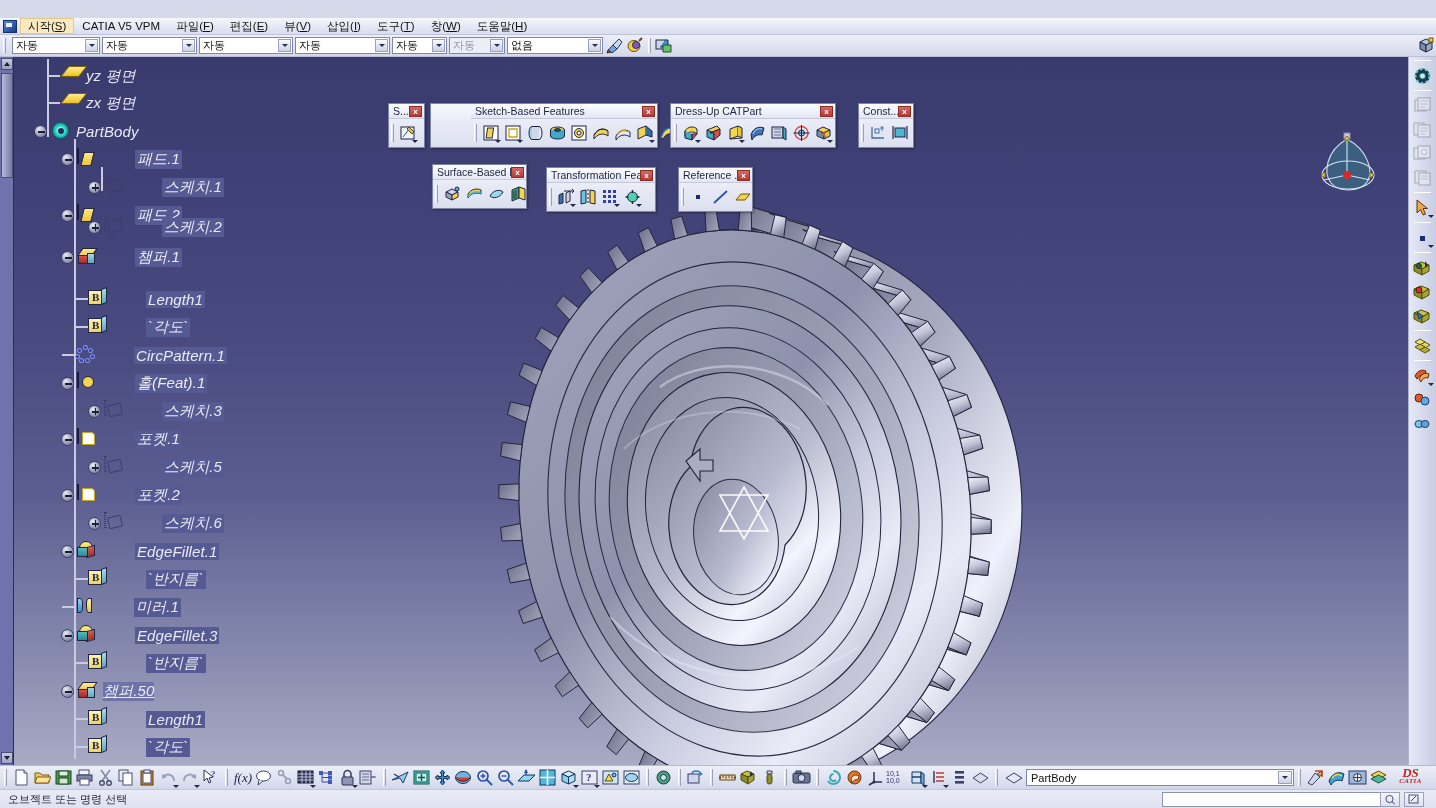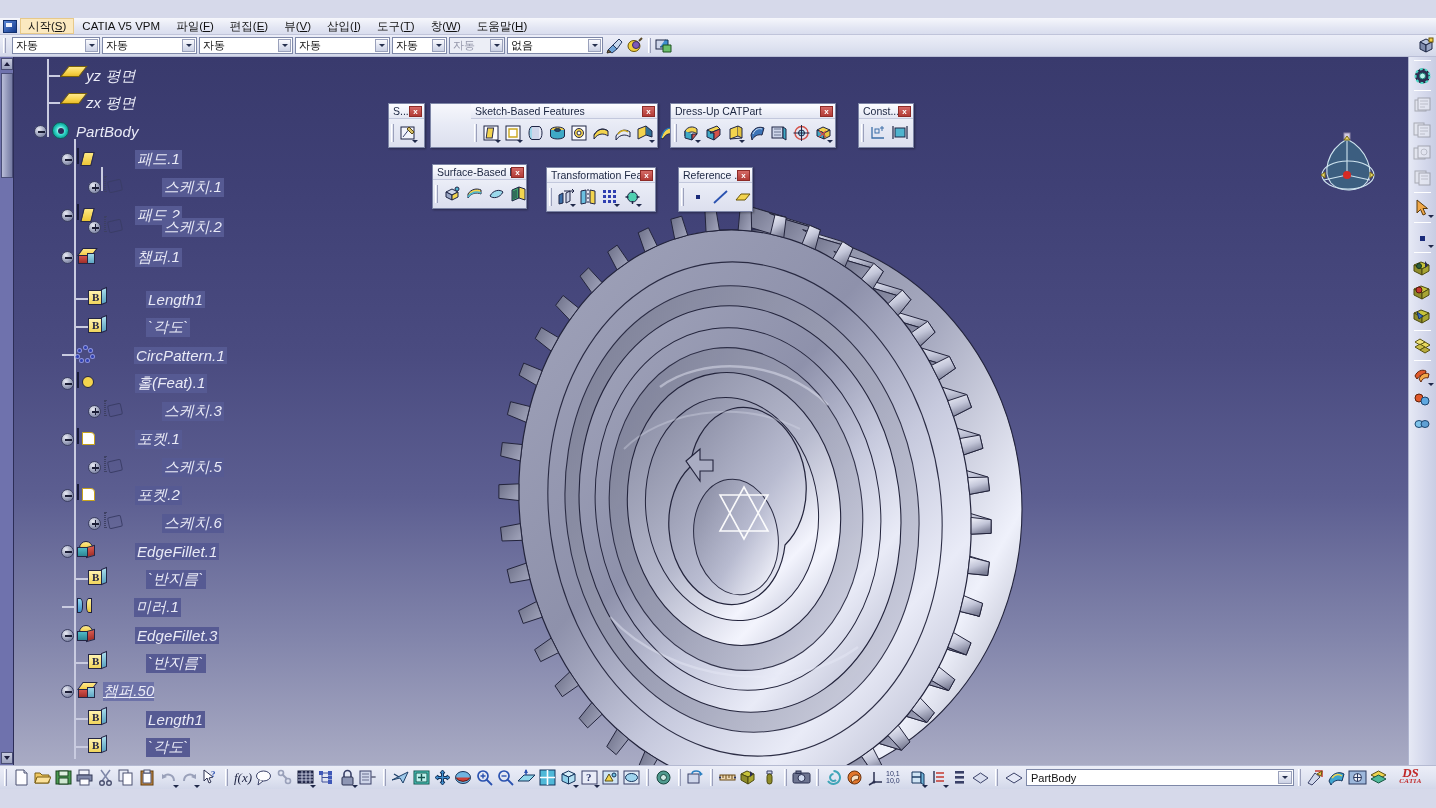--- a/index.html
+++ b/index.html
@@ -1554,14 +1554,30 @@
         </svg>
     </span>
 
     <span style="flex:1"></span>
     <span class="catia-logo" style="position:relative;right:auto;top:auto;display:flex;flex-direction:column;align-items:center;line-height:9px;margin-right:4px">
       <span style="font-size:13px">DS</span>
       <span style="font-size:7px;letter-spacing:.4px">CATIA</span>
     </span>
   </div>
 
+  <div class="statusbar">
+    <span class="status-text">오브젝트 또는 명령 선택</span>
+    <input class="status-input" type="text" value="" style="">
+    <span class="status-sq" style="left:1404px">
+      <svg width="12" height="11" viewBox="0 0 12 11">
+          <rect x="1" y="1" width="9" height="8" fill="none" stroke="#4a5070"></rect>
+          <path d="M3 7 L8 2" stroke="#2a52b0"></path>
+        </svg>
+    </span>
+    <span class="status-sq" style="left:1380px">
+      <svg width="12" height="11" viewBox="0 0 12 11">
+          <circle cx="5.5" cy="5" r="3.6" fill="none" stroke="#4a5070"></circle>
+          <path d="M8 8 L11 10" stroke="#4a5070"></path>
+        </svg>
+    </span>
+  </div>
 
 </div>
 
 </body></html>

